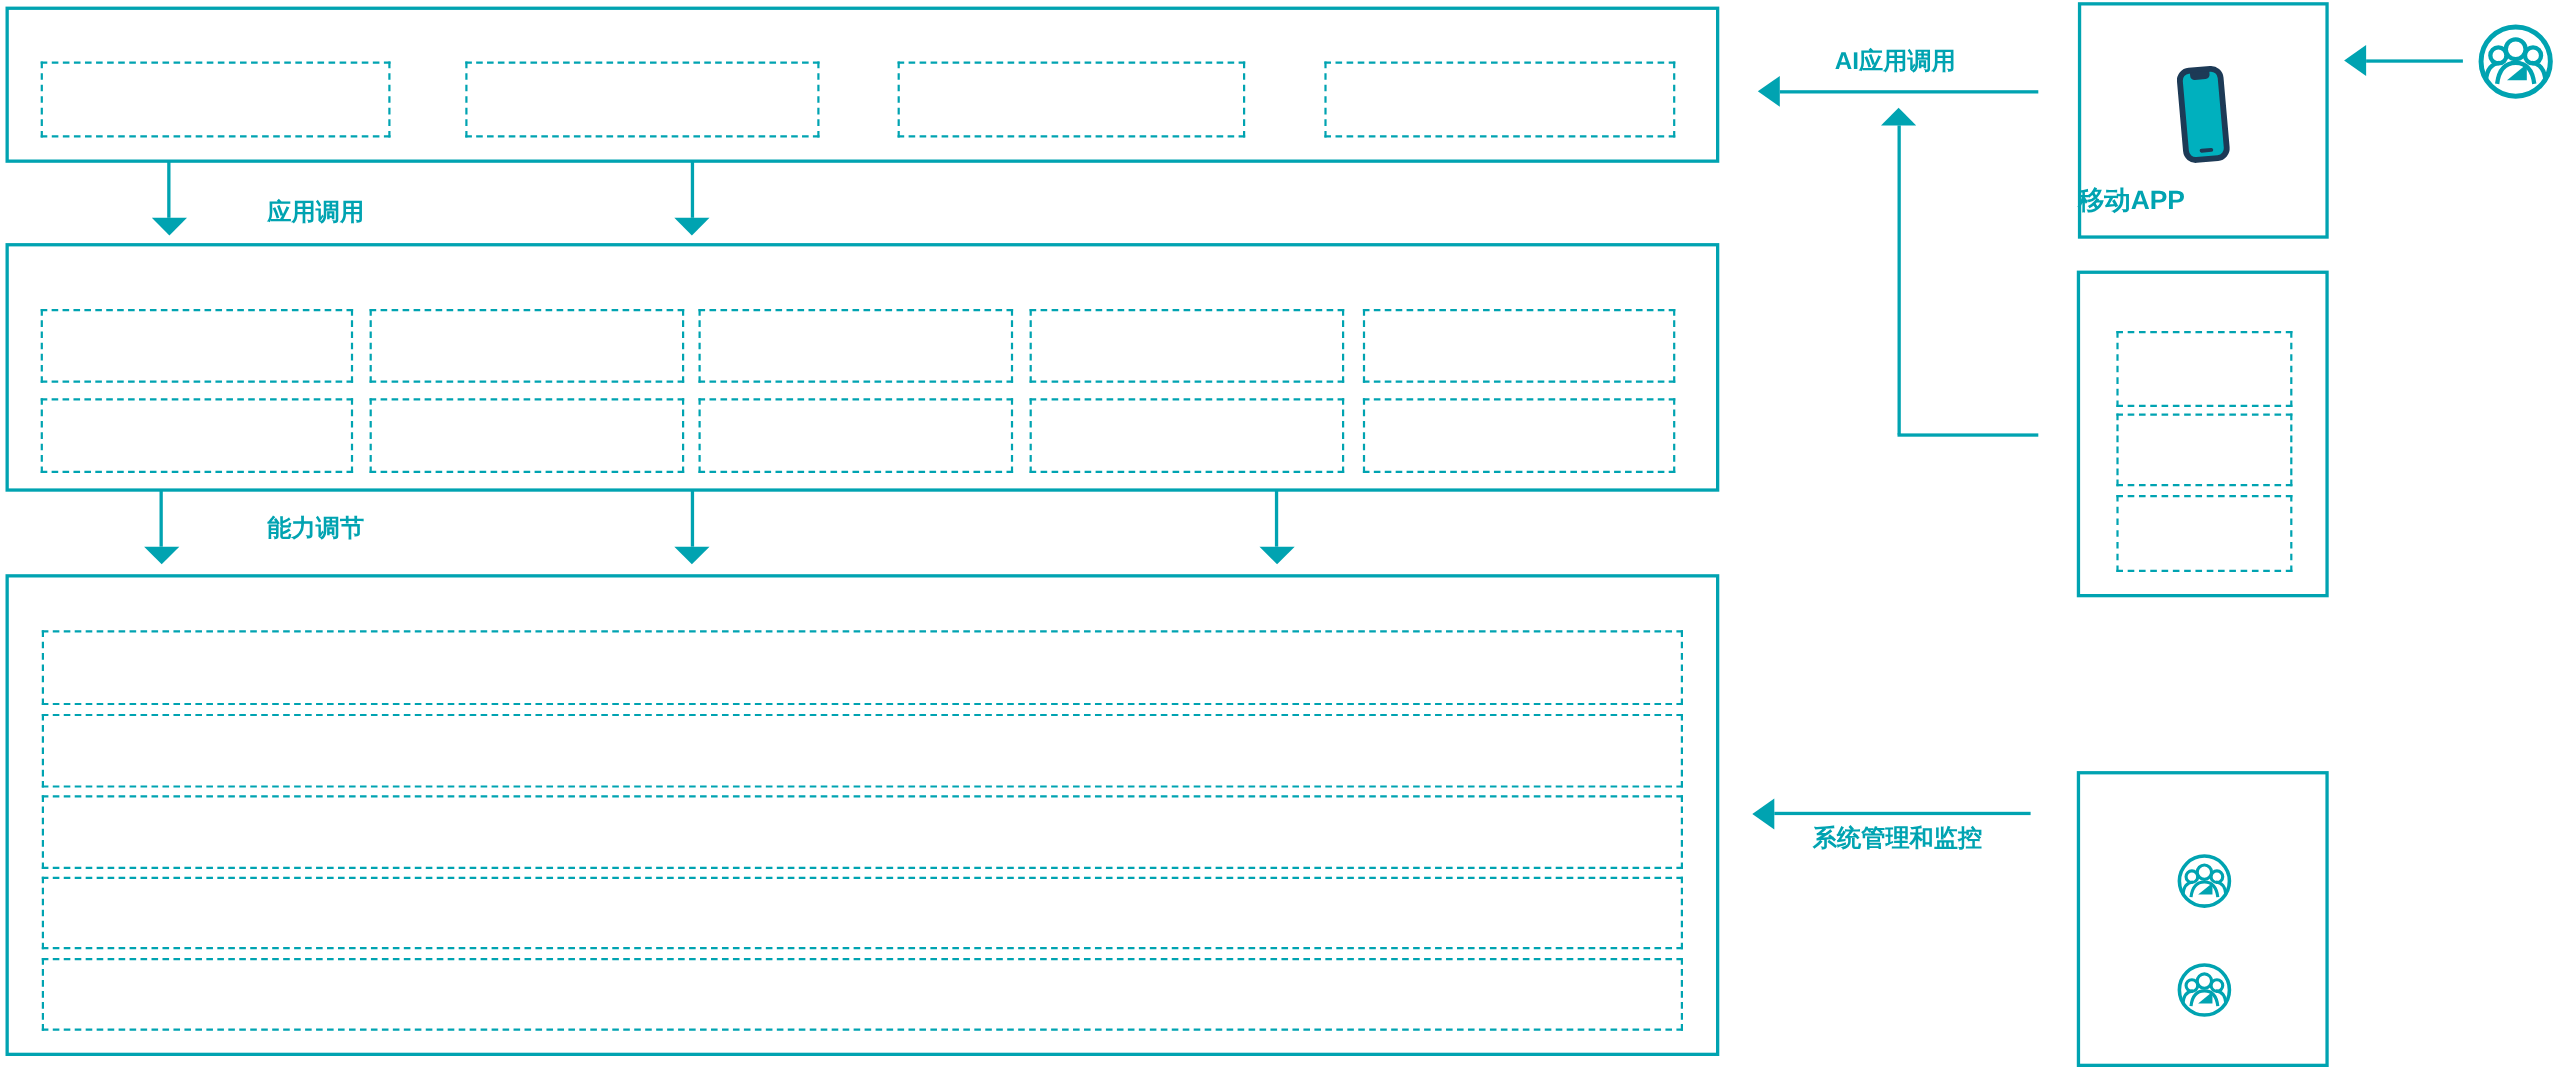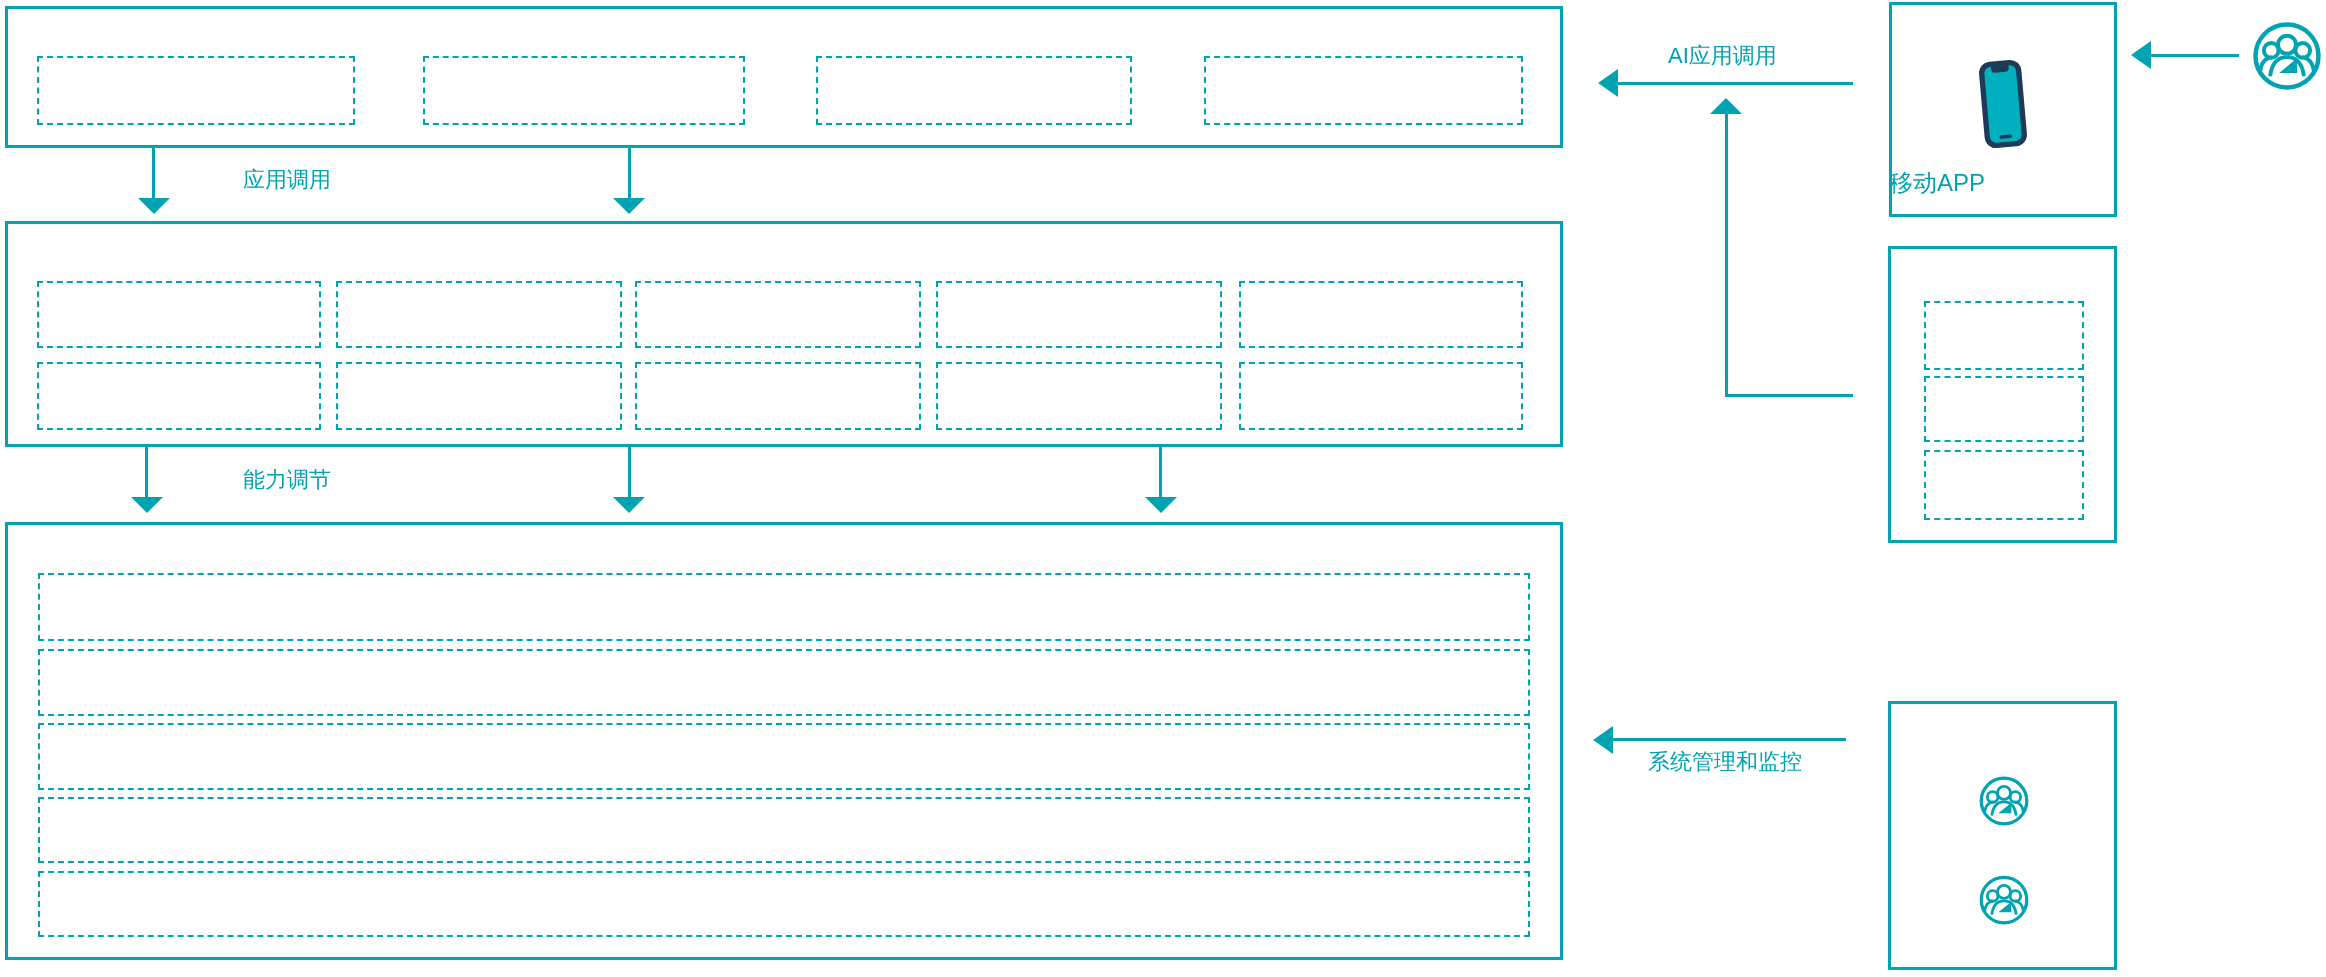--- a/index.html
+++ b/index.html
@@ -12,21 +12,21 @@
   .canvas{
     position:relative;width:2326px;height:977px;background:var(--bg);
     font-family:"Liberation Sans",sans-serif;overflow:hidden;
   }
   .solid-box{position:absolute;border:3px solid var(--teal);background:var(--bg);box-sizing:border-box;}
   .dashed-box{position:absolute;border:2px dashed var(--teal);background:var(--bg);box-sizing:border-box;}
   .vline,.hline{position:absolute;background:var(--teal);}
   .head-down{position:absolute;width:0;height:0;border-left:16px solid transparent;border-right:16px solid transparent;border-top:16px solid var(--teal);}
   .head-up{position:absolute;width:0;height:0;border-left:16px solid transparent;border-right:16px solid transparent;border-bottom:16px solid var(--teal);}
   .head-left{position:absolute;width:0;height:0;border-top:14px solid transparent;border-bottom:14px solid transparent;border-right:20px solid var(--teal);}
-  .label{position:absolute;color:var(--teal);font-weight:normal;font-size:22px;white-space:nowrap;line-height:1.1;}
+  .label{position:absolute;color:var(--teal);font-weight:bold;font-size:22px;white-space:nowrap;line-height:1.1;}
   .label-center{}
   .icon{position:absolute;}
   svg{display:block;}
 </style>
 </head>
 <body>
 
 <svg width="0" height="0" style="position:absolute">
   <symbol id="grp" viewBox="0 0 64 64">
     <circle cx="32" cy="32" r="28" fill="none" stroke="var(--teal)" stroke-width="4"></circle>
@@ -45,21 +45,21 @@
   <div class="solid-box" style="left:5px;top:6px;width:1558px;height:142px;"></div>
   <div class="dashed-box" style="left:37px;top:56px;width:318px;height:69px;"></div>
   <div class="dashed-box" style="left:423px;top:56px;width:322px;height:69px;"></div>
   <div class="dashed-box" style="left:816px;top:56px;width:316px;height:69px;"></div>
   <div class="dashed-box" style="left:1204px;top:56px;width:319px;height:69px;"></div>
 
   <div class="vline" style="left:152px;top:147px;width:3px;height:51px;"></div>
   <div class="head-down" style="left:138px;top:198px;"></div>
   <div class="vline" style="left:628px;top:147px;width:3px;height:51px;"></div>
   <div class="head-down" style="left:613px;top:198px;"></div>
-  <div class="label" style="left:243px;top:168px;">应用调用</div>
+  <div class="label" style="left:243px;top:181px;">应用调用</div>
 
   <div class="solid-box" style="left:5px;top:221px;width:1558px;height:226px;"></div>
   <div class="dashed-box" style="left:37px;top:281px;width:284px;height:67px;"></div>
   <div class="dashed-box" style="left:336px;top:281px;width:286px;height:67px;"></div>
   <div class="dashed-box" style="left:635px;top:281px;width:286px;height:67px;"></div>
   <div class="dashed-box" style="left:936px;top:281px;width:286px;height:67px;"></div>
   <div class="dashed-box" style="left:1239px;top:281px;width:284px;height:67px;"></div>
   <div class="dashed-box" style="left:37px;top:362px;width:284px;height:68px;"></div>
   <div class="dashed-box" style="left:336px;top:362px;width:286px;height:68px;"></div>
   <div class="dashed-box" style="left:635px;top:362px;width:286px;height:68px;"></div>

